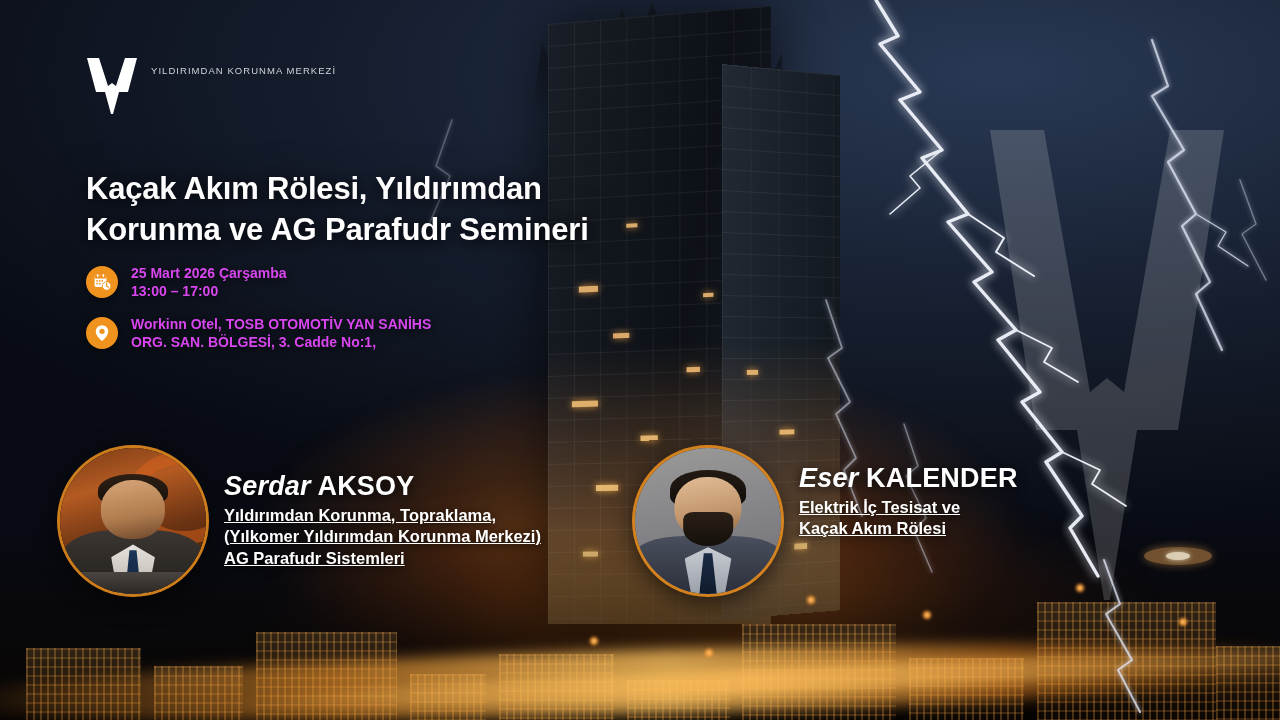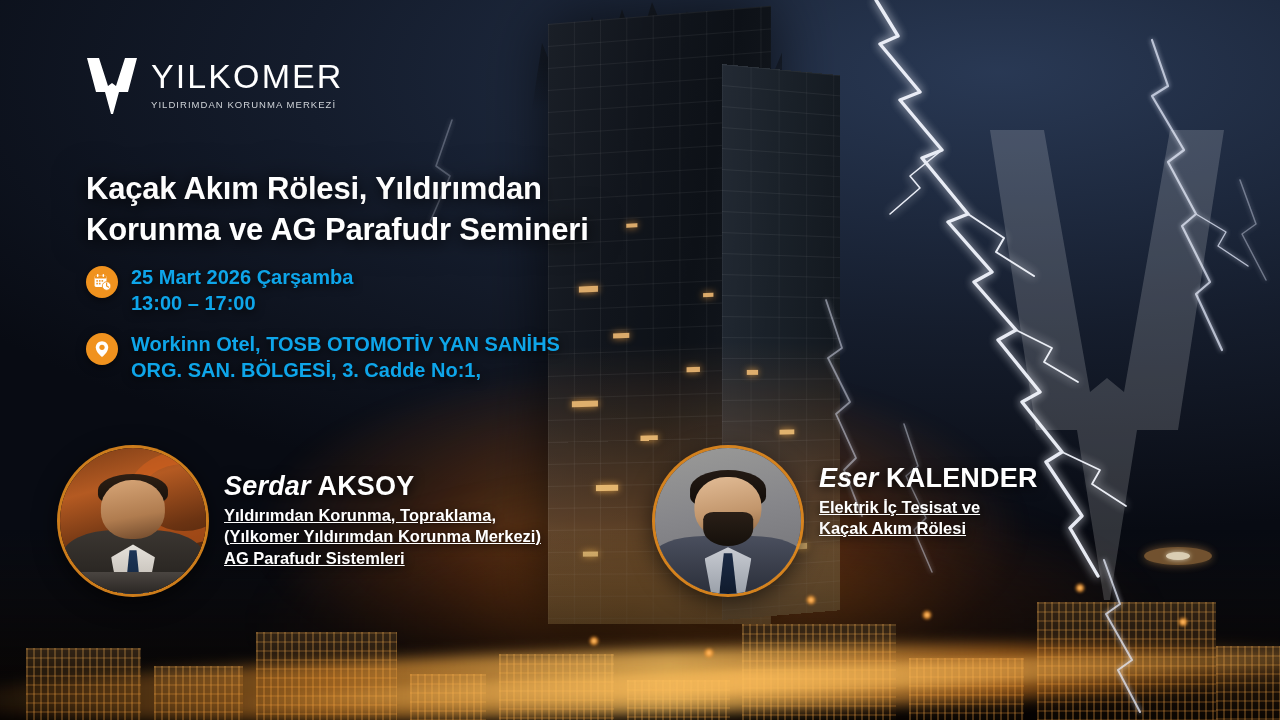--- a/index.html
+++ b/index.html
@@ -146,29 +146,29 @@
 
   
   .info{position:absolute;left:86px;top:264px;display:flex;flex-direction:column;gap:14px;}
   .info-row{display:flex;align-items:flex-start;gap:13px;}
   .info-ico{
     width:32px;height:32px;border-radius:50%;flex:none;
     background:#F0921E;display:flex;align-items:center;justify-content:center;
     margin-top:2px;box-shadow:0 2px 10px rgba(0,0,0,.55);
   }
   .info-lines{
-    font-size:20px;font-weight:bold;color:#0ea5e9;line-height:1.32;
+    font-size:14px;font-weight:bold;color:#d946ef;line-height:1.32;
     text-shadow:0 2px 10px rgba(0,0,0,.85);
   }
   .info-lines div{white-space:nowrap;}
 
   
   .speaker{position:absolute;display:flex;align-items:flex-start;}
   .sp1{left:60px;top:448px;}
-  .sp2{left:655px;top:448px;}
+  .sp2{left:635px;top:448px;}
 
   .avatar{
     width:146px;height:146px;border-radius:50%;flex:none;position:relative;
     overflow:hidden;
     box-shadow:0 0 0 3px rgba(240,146,30,.85), 0 6px 26px rgba(0,0,0,.75);
   }
   .avatar .ph{position:absolute;inset:0;}
 
   
   .ph-a{background:linear-gradient(165deg,#7a3c16 0%,#b45a22 28%,#6b3312 58%,#2a1406 100%);}
@@ -361,21 +361,20 @@
     </svg>
   </div>
 
   <div class="logo">
     <span class="logo-mark">
       <svg viewBox="0 0 52 58" aria-hidden="true">
         <path d="M1,2 L13,2 L22,30 L26,27 L30,30 L39,2 L51,2 L42,36 L33,36 L27,58 L25,58 L19,36 L10,36 Z" fill="#ffffff"></path>
       </svg>
     </span>
     <span class="logo-text">
-      <div class="logo-word">YILKOMER</div>
       <div class="logo-sub">YILDIRIMDAN KORUNMA MERKEZİ</div>
     </span>
   </div>
 
   <div class="title">
     <div>Kaçak Akım Rölesi, Yıldırımdan</div>
     <div>Korunma ve AG Parafudr Semineri</div>
   </div>
 
   <div class="info">

